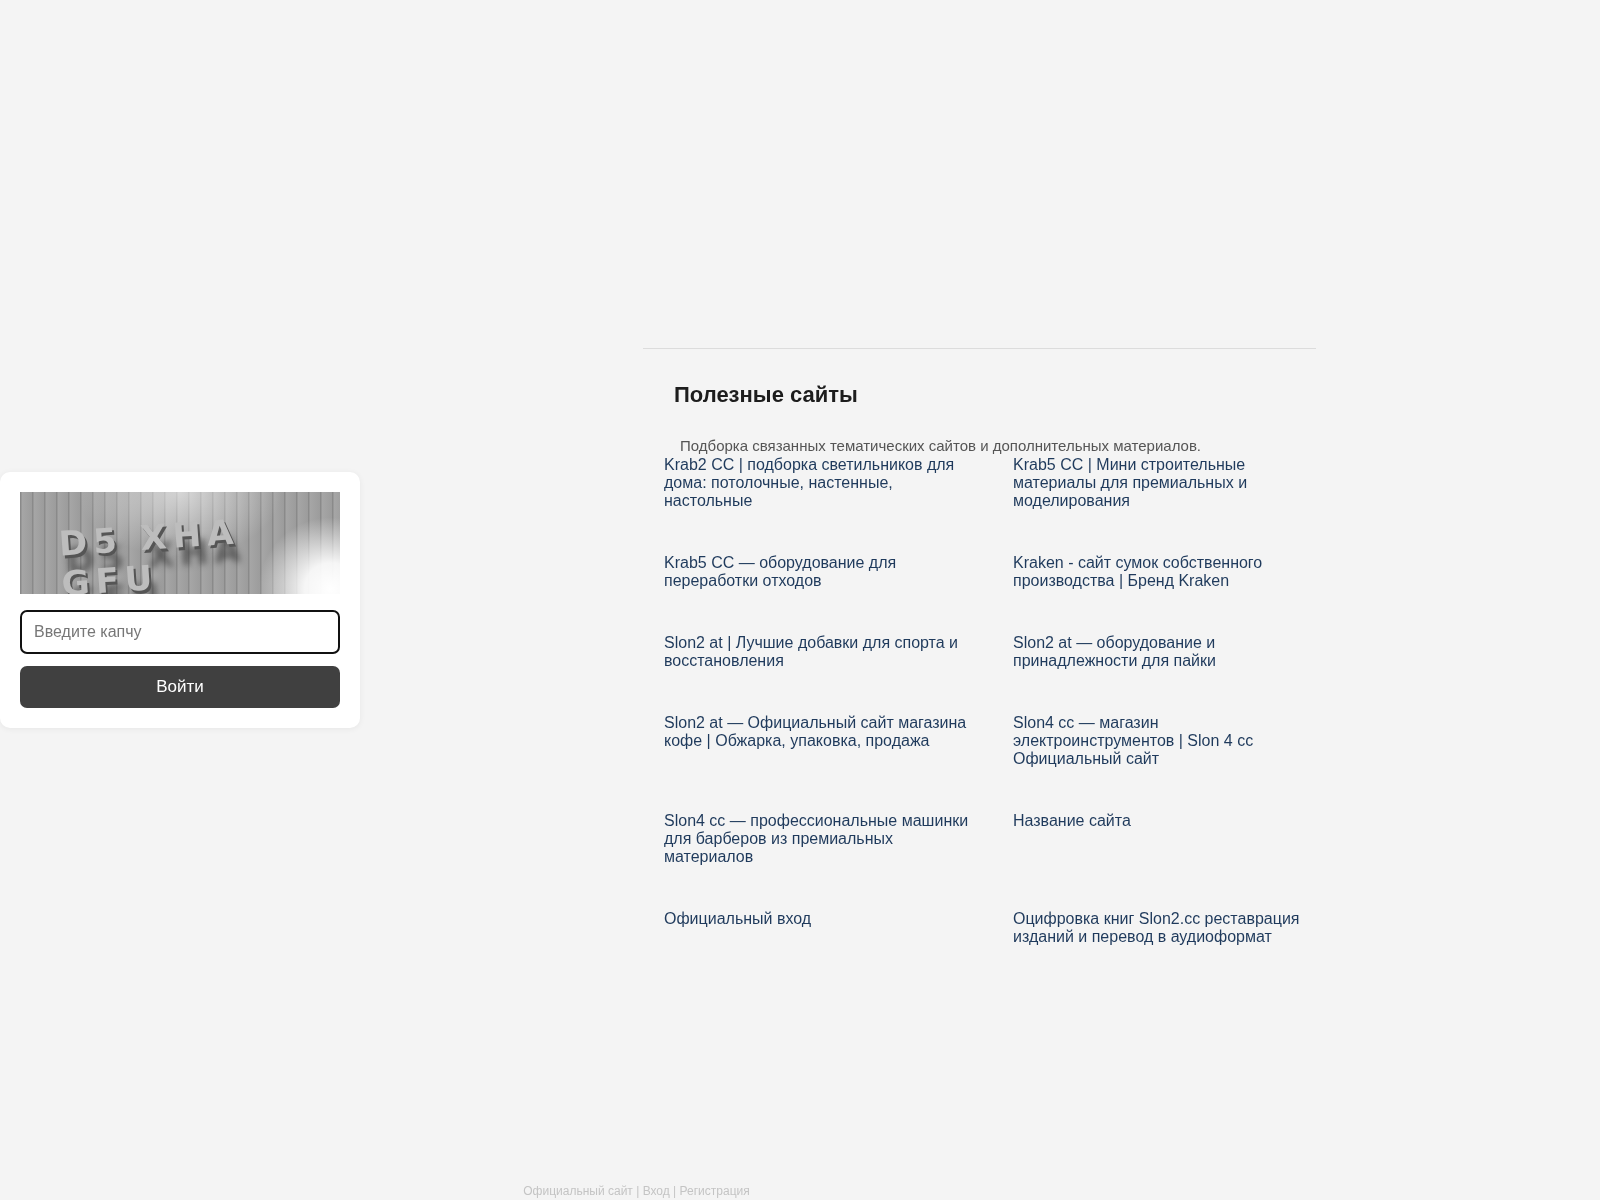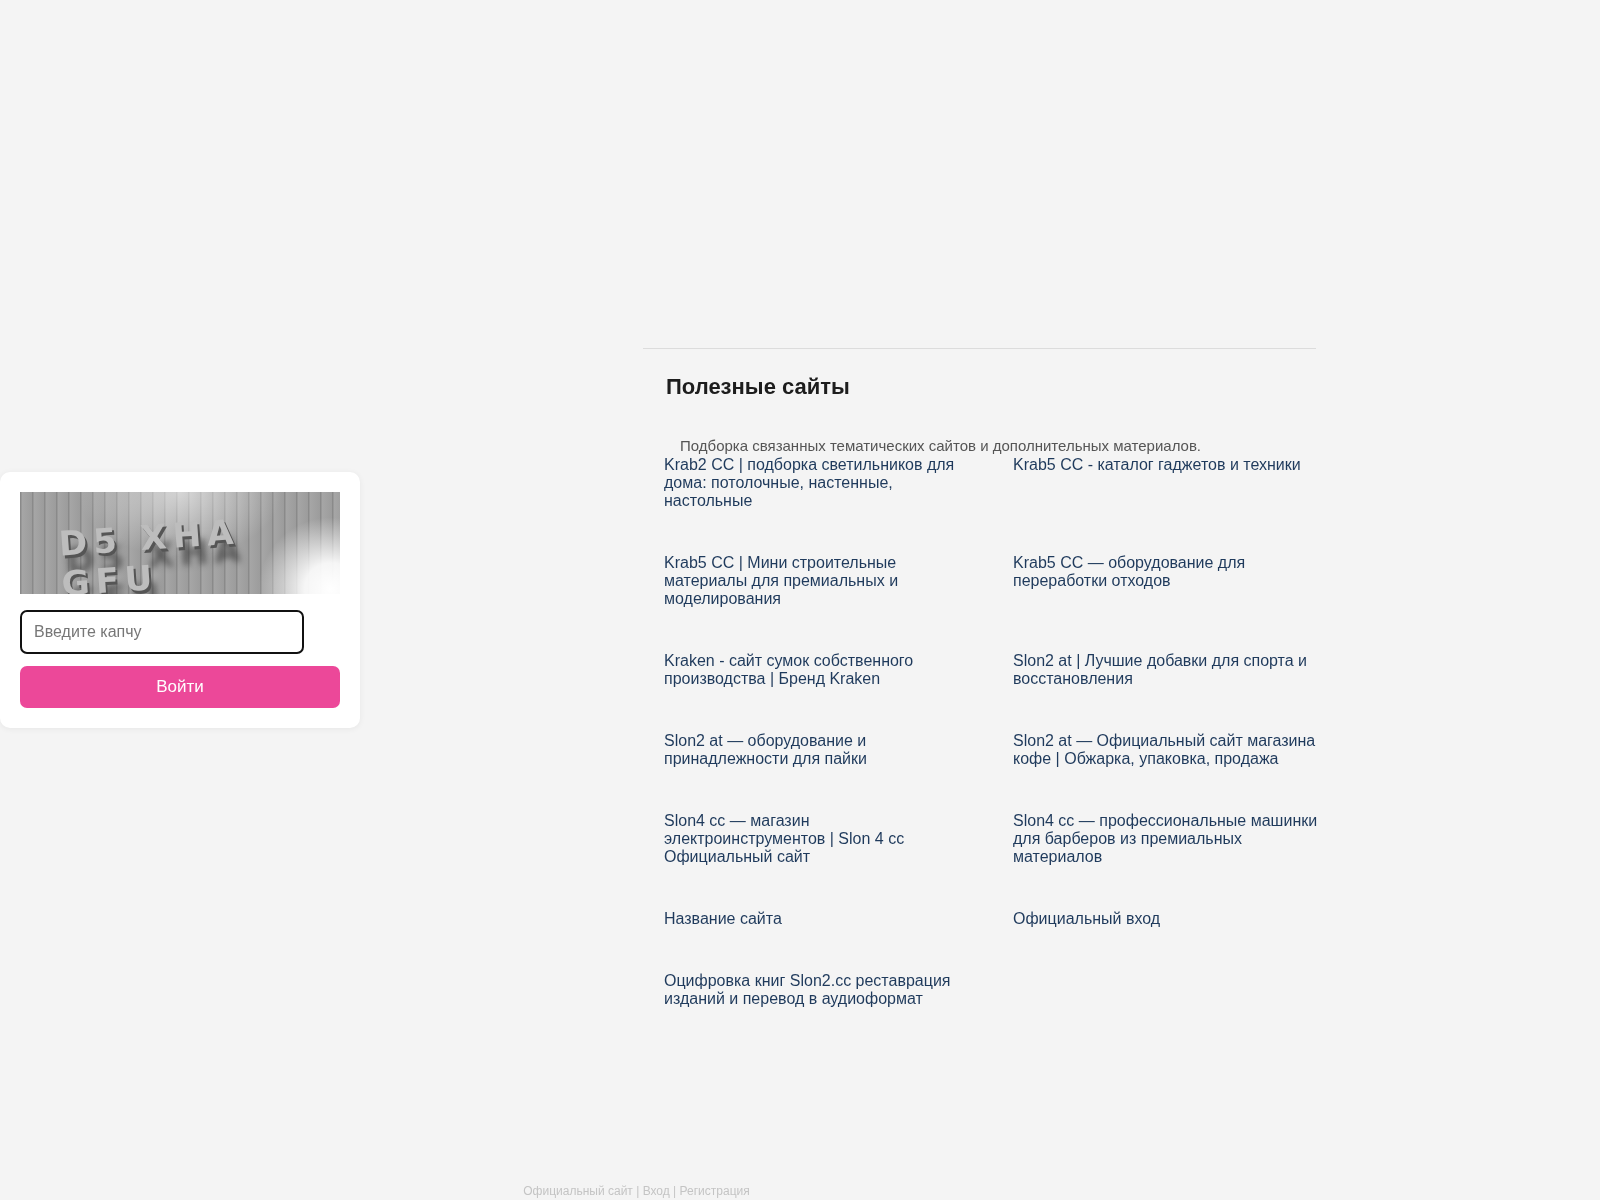--- a/index.html
+++ b/index.html
@@ -19,33 +19,33 @@
       repeating-linear-gradient(90deg, #8a8a8a 0, #8a8a8a 1px, #a6a6a6 2px, #9c9c9c 12px);
     overflow:hidden;
   }
   .captcha-text {
     position:absolute; left:40px; top:22px; font-size:34px; font-weight:bold;
     color:#bdbdbd; letter-spacing:6px; text-shadow:2px 3px 0 #555, 6px 18px 6px rgba(40,40,40,0.6);
     transform:rotate(-4deg);
     font-family:"DejaVu Sans", sans-serif;
   }
   .captcha-input {
-    position:absolute; left:20px; top:138px; width:284px; height:44px; box-sizing:border-box;
+    position:absolute; left:20px; top:138px; width:320px; height:44px; box-sizing:border-box;
     border:2px solid #111; border-radius:7px; background:#fff; padding:16px 12px;
     font-size:16px; font-family:"Liberation Sans", sans-serif; color:#111; outline:none;
   }
   .captcha-input::placeholder { color:#777; }
   .login-button {
     position:absolute; left:20px; top:194px; width:320px; height:42px;
-    background:#ec4899; color:#fff; border:none; border-radius:7px;
+    background:#404040; color:#fff; border:none; border-radius:7px;
     font-size:17px; font-family:"Liberation Sans", sans-serif; cursor:pointer;
   }
   .divider { position:absolute; left:643px; top:348px; width:673px; height:1px; background:#dcdcdc; }
   .sites-title {
-    position:absolute; left:664px; top:372px; margin:2px; font-size:22px; font-weight:bold; color:#1d1d1d;
+    position:absolute; left:664px; top:372px; margin:10px; font-size:22px; font-weight:bold; color:#1d1d1d;
   }
   .sites-desc {
     position:absolute; left:664px; top:421px; margin:16px; font-size:15px; color:#555;
   }
   .sites-grid {
     position:absolute; left:664px; top:456px; width:640px;
     display:grid; grid-template-columns:305px 305px; column-gap:16px; row-gap:10px;gap:44px;
   }
   .site-link {
     font-size:16px; line-height:18px; color:#1f3a5c; text-decoration:none; display:block;
@@ -67,21 +67,20 @@
   <button class="login-button">Войти</button>
 </div>
 
 <div class="divider"></div>
 
 <h2 class="sites-title">Полезные сайты</h2>
 <p class="sites-desc">Подборка связанных тематических сайтов и дополнительных материалов.</p>
 
 <div class="sites-grid">
   <a class="site-link" href="#">Krab2 CC | подборка светильников для дома: потолочные, настенные, настольные</a>
-  <a class="site-link" href="#">Krab5 CC - каталог гаджетов и техники</a>
   <a class="site-link" href="#">Krab5 CC | Мини строительные материалы для премиальных и моделирования</a>
   <a class="site-link" href="#">Krab5 CC — оборудование для переработки отходов</a>
   <a class="site-link" href="#">Kraken - сайт сумок собственного производства | Бренд Kraken</a>
   <a class="site-link" href="#">Slon2 at | Лучшие добавки для спорта и восстановления</a>
   <a class="site-link" href="#">Slon2 at — оборудование и принадлежности для пайки</a>
   <a class="site-link" href="#">Slon2 at — Официальный сайт магазина кофе | Обжарка, упаковка, продажа</a>
   <a class="site-link" href="#">Slon4 cc — магазин электроинструментов | Slon 4 cc Официальный сайт</a>
   <a class="site-link" href="#">Slon4 cc — профессиональные машинки для барберов из премиальных материалов</a>
   <a class="site-link" href="#">Название сайта</a>
   <a class="site-link" href="#">Официальный вход</a>

